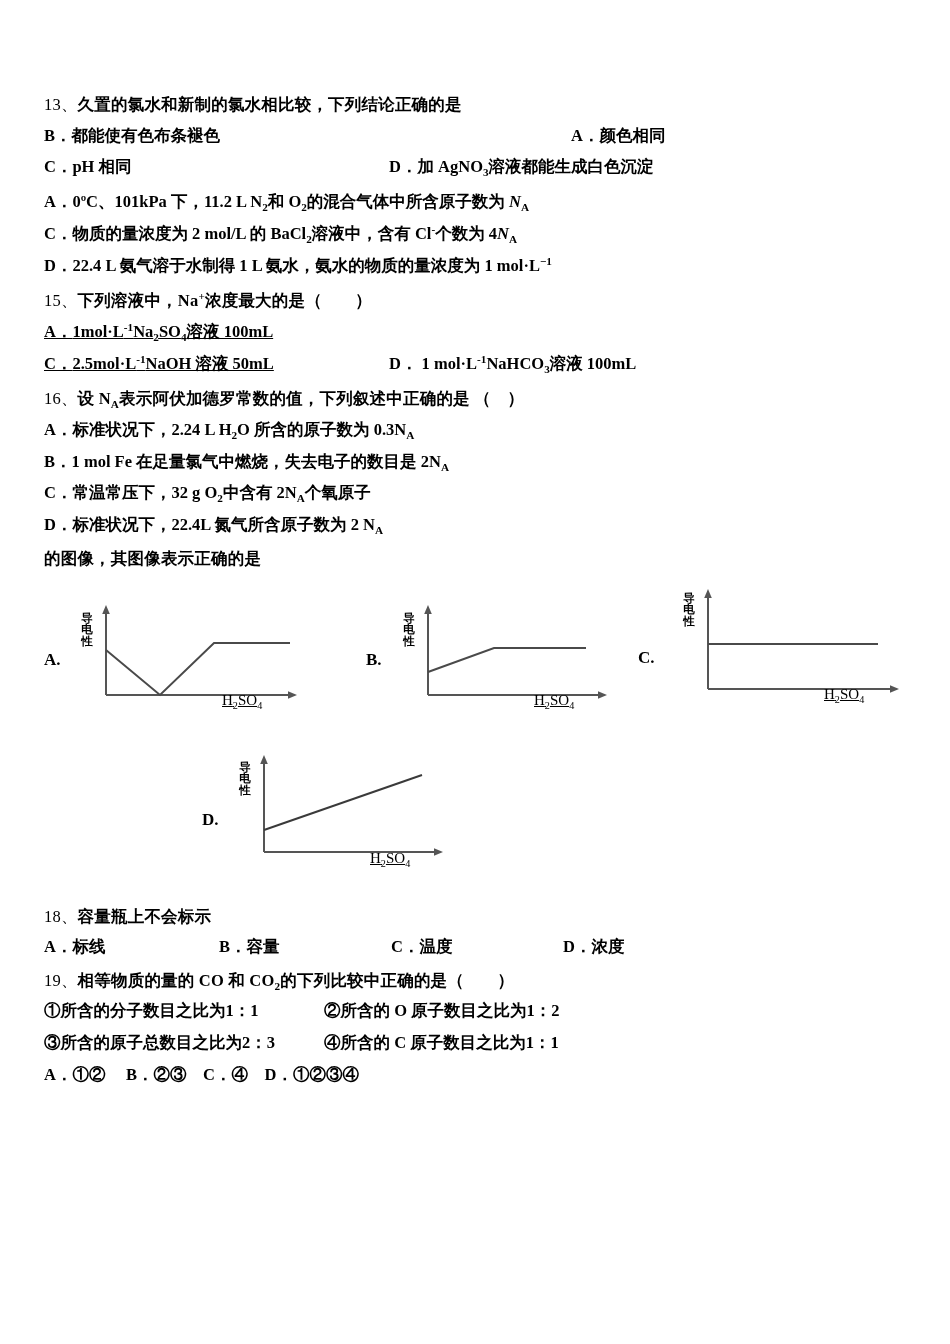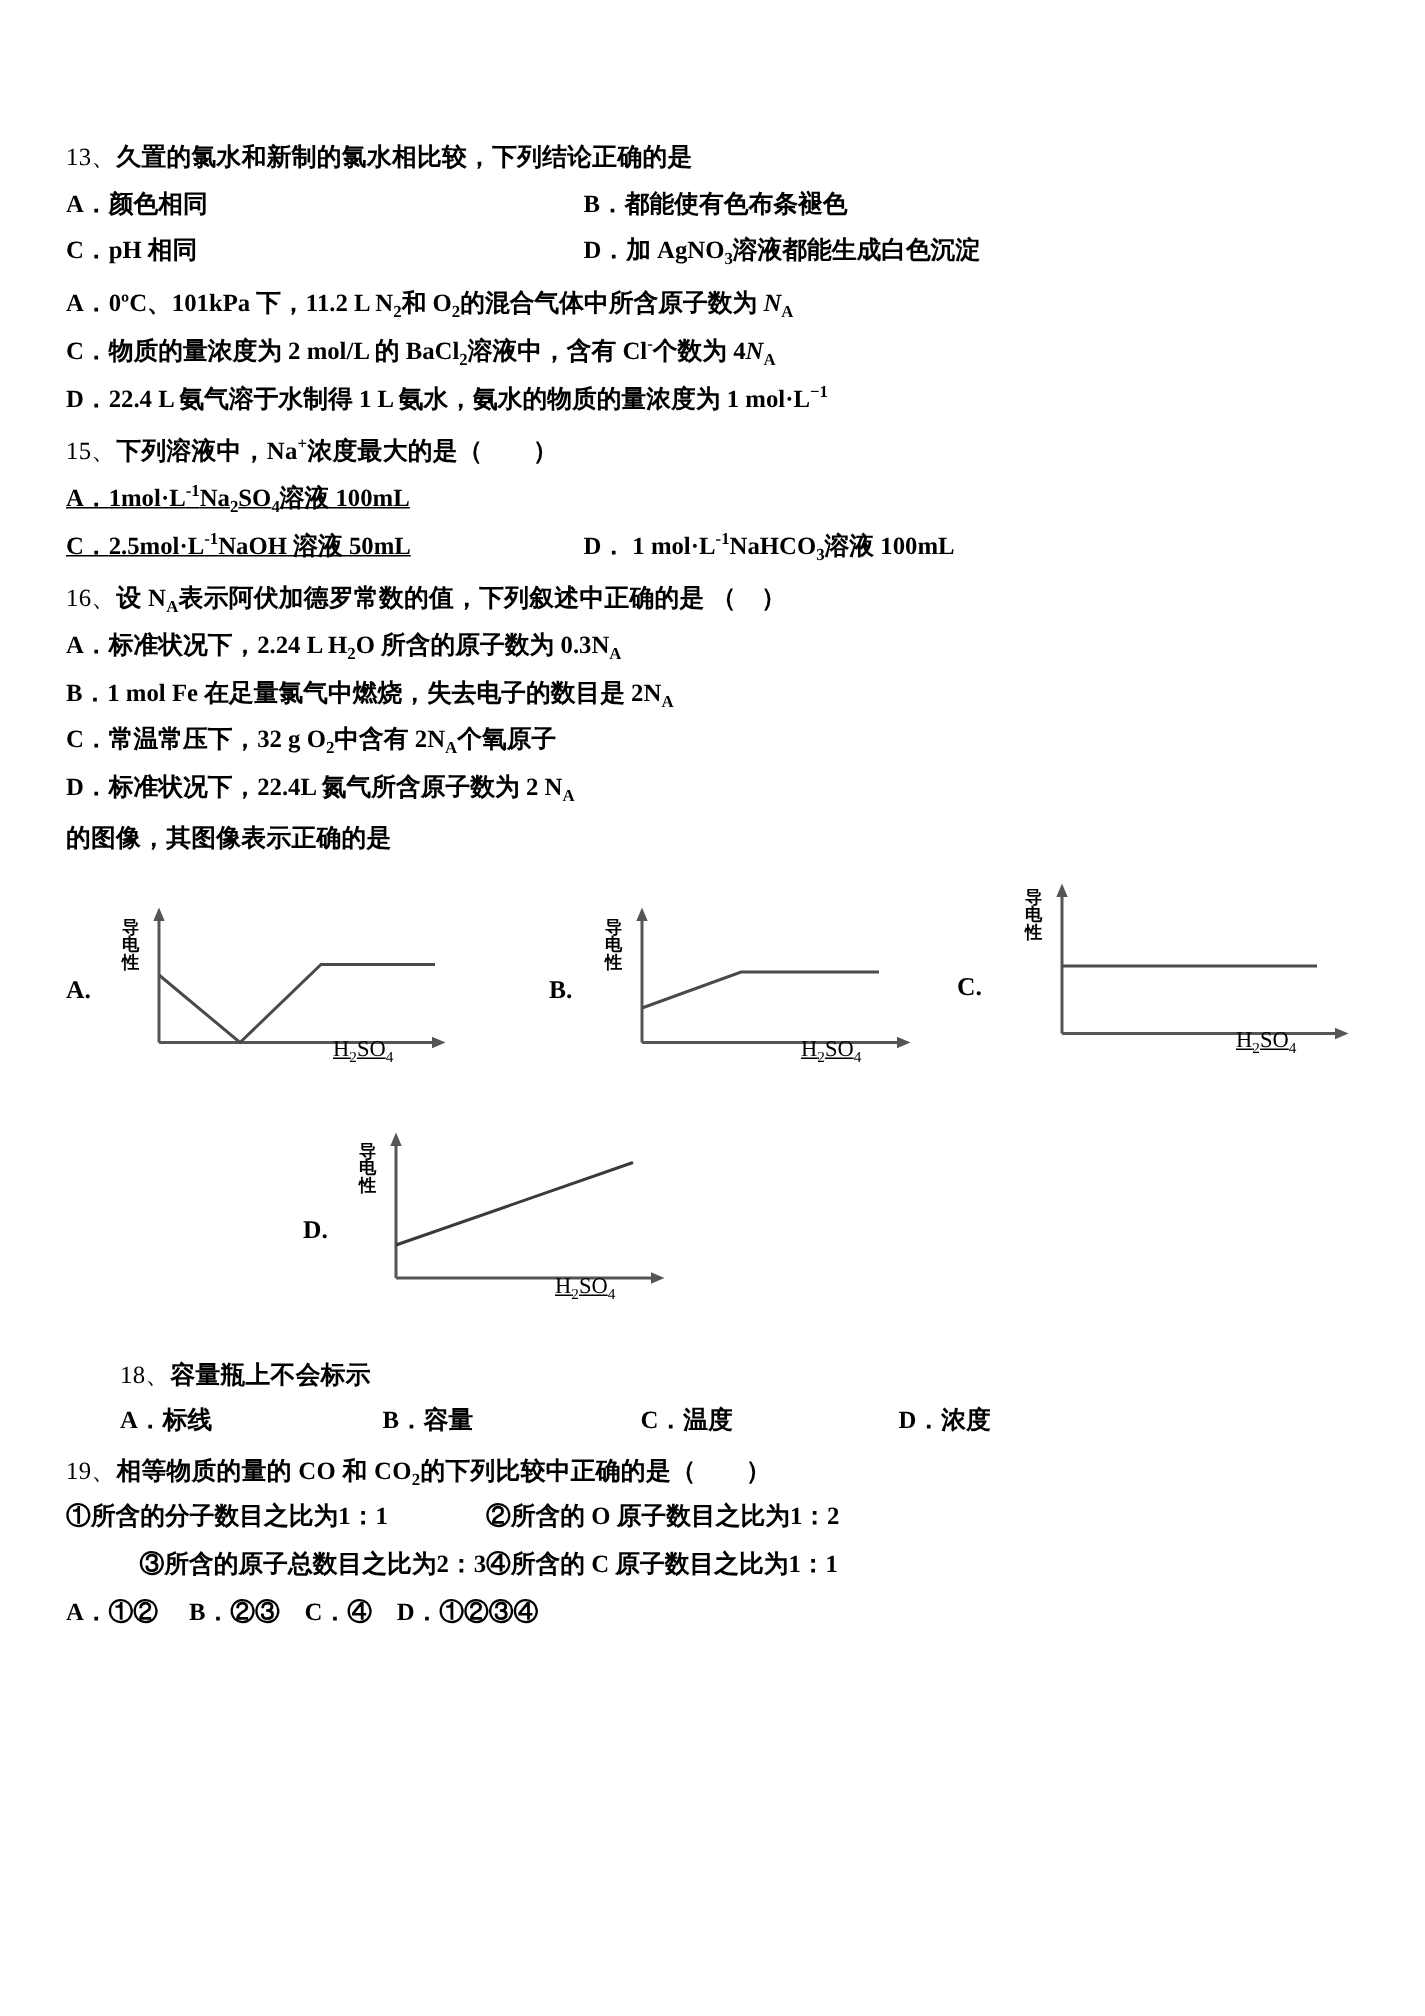--- a/index.html
+++ b/index.html
@@ -121,25 +121,25 @@
 <body>
 
 <div class="page">
 <div class="content">
 
   <div class="blk">
     <div class="q-stem">
       <span class="q-num">13、</span><span>久置的氯水和新制的氯水相比较，下列结论正确的是</span>
     </div>
     <div class="opt-row">
+      <div class="opt opt-free">
+        <span>B．</span><span>都能使有色布条褪色</span>
+      </div>
       <div class="opt opt-half">
         <span>A．</span><span>颜色相同</span>
-      </div>
-      <div class="opt opt-free">
-        <span>B．</span><span>都能使有色布条褪色</span>
       </div>
     </div>
     <div class="opt-row">
       <div class="opt opt-half">
         <span>C．</span><span>pH 相同</span>
       </div>
       <div class="opt opt-free">
         <span>D．</span>加 AgNO<sub>3</sub>溶液都能生成白色沉淀
       </div>
     </div>
@@ -270,21 +270,21 @@
           <polygon points="12,3 8.2,12 15.8,12" fill="#555"></polygon>
           <line x1="12" y1="100" x2="184" y2="100" stroke="#555" stroke-width="2"></line>
           <polygon points="191,100 182,96.2 182,103.8" fill="#555"></polygon>
           <polyline points="12,78 170,23" fill="none" stroke="#3a3a3a" stroke-width="2"></polyline>
         </svg>
         <div class="x-axis-title" style="left:168px; top:98px;">H<sub>2</sub>SO<sub>4</sub></div>
       </div>
     </div>
   </div>
 
-  <div class="blk" style="margin-top:6px;margin-left:36px;">
+  <div class="blk" style="margin-top:6px;">
     <div class="q-stem">
       <span class="q-num">18、</span><span>容量瓶上不会标示</span>
     </div>
     <div class="opt-row">
       <div class="opt" style="width:175px;flex:0 0 175px;">
         <span>A．</span><span>标线</span>
       </div>
       <div class="opt" style="width:172px;flex:0 0 172px;">
         <span>B．</span><span>容量</span>
       </div>
@@ -303,21 +303,21 @@
     </div>
     <div class="opt-row">
       <div class="opt" style="width:280px;flex:0 0 280px;">
         <span>①</span><span>所含的分子数目之比为1：1</span>
       </div>
       <div class="opt opt-free">
         <span>②</span><span>所含的 O 原子数目之比为1：2</span>
       </div>
     </div>
     <div class="opt-row">
-      <div class="opt" style="width:280px;flex:0 0 280px;text-align:right;">
+      <div class="opt" style="width:280px;flex:0 0 280px;">
         <span>③</span><span>所含的原子总数目之比为2：3</span>
       </div>
       <div class="opt opt-free">
         <span>④</span><span>所含的 C 原子数目之比为1：1</span>
       </div>
     </div>
     <div class="opt-line">A．①②　 B．②③　C．④　D．①②③④</div>
   </div>
 
 </div>

